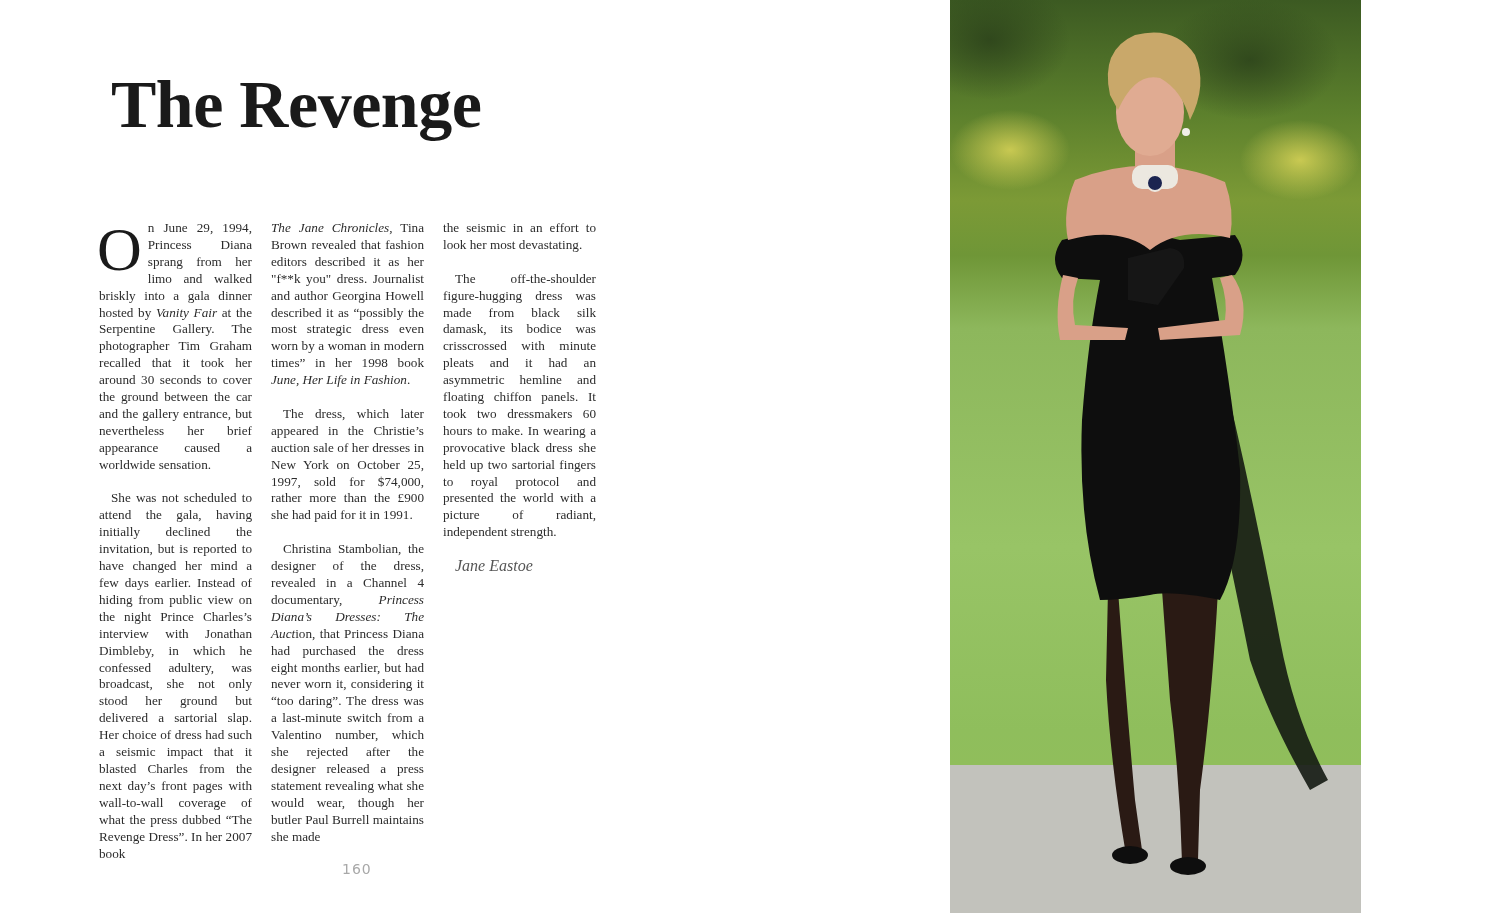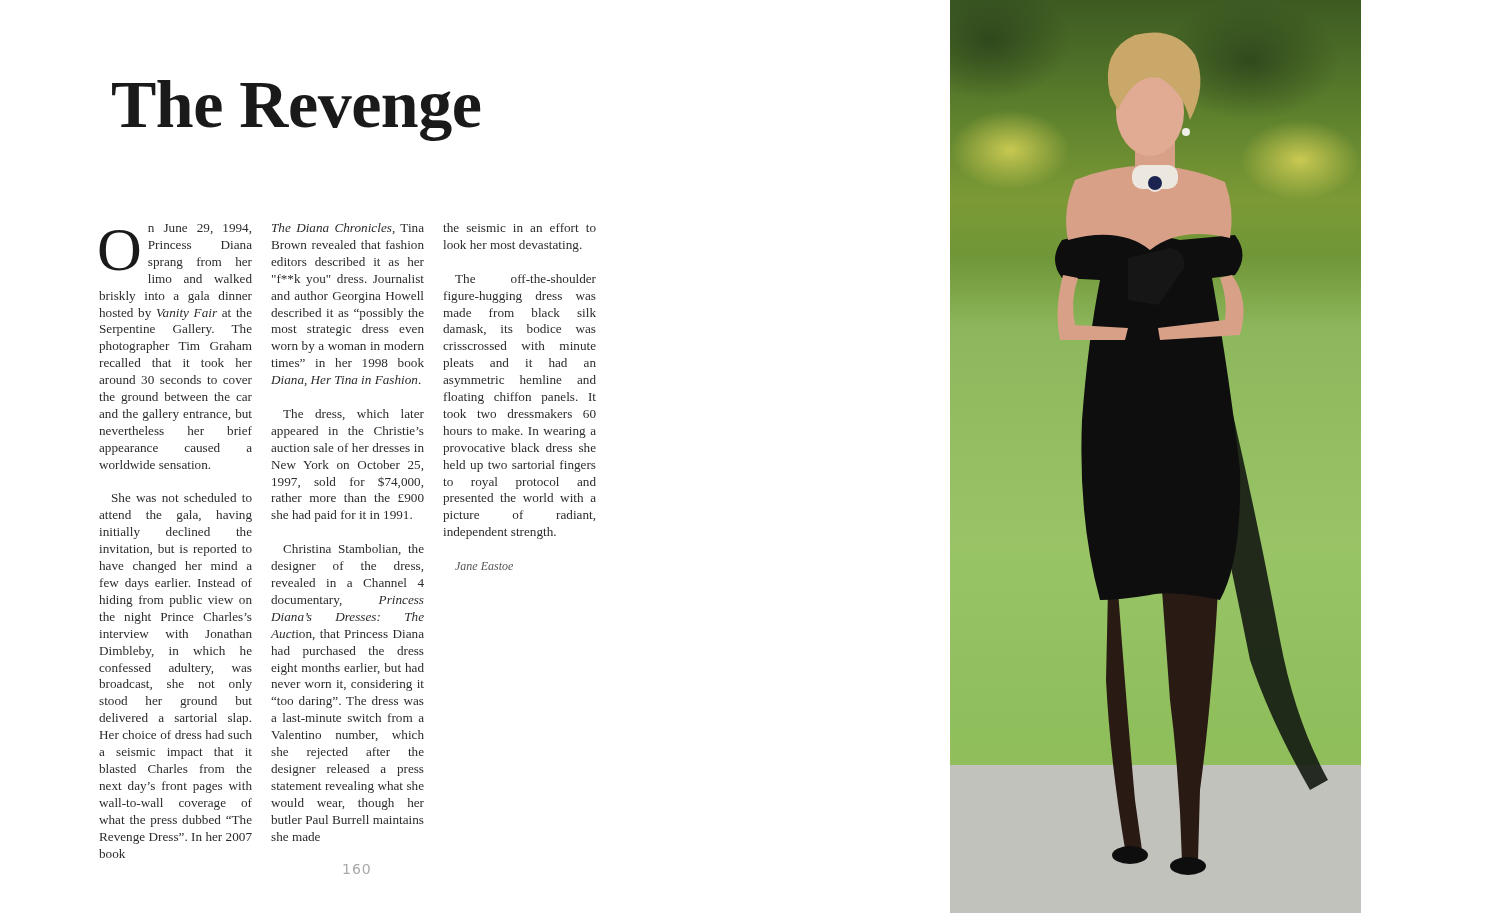--- a/index.html
+++ b/index.html
@@ -21,21 +21,21 @@
     }
     .col p { margin:0 0 16.9px 0; text-indent:12px; }
     .col p.noindent { text-indent:0; }
     .col1 { left:99px; }
     .col2 { left:271px; }
     .col3 { left:443px; }
     .dropcap {
       float:left; font-size:62px; line-height:50px; margin:4px 6px 0 -2px;
       font-family:"Liberation Serif", serif; color:#1a1a1a;
     }
-    .byline { font-style:italic; color:#555; font-size:12px; text-indent:12px; margin-top:2px; }
+    .byline { font-style:italic; color:#555; font-size:16px; text-indent:12px; margin-top:2px; }
     .folio {
       position:absolute; left:342px; top:861px;
       font-family:"DejaVu Sans", sans-serif; font-size:14px; color:#a8a8a8; letter-spacing:1px;
     }
     
     .photo {
       position:absolute; left:950px; top:0; width:411px; height:913px; overflow:hidden;
       background:linear-gradient(180deg,#3c5a22 0%,#5b7f2c 12%,#7c9a36 22%,#6f9637 28%,#8db75c 36%,#98c466 60%,#8fbe5c 80%,#90be5b 83.8%,#c9c9c4 84%,#b8b8b2 100%);
     }
     .photo svg { position:absolute; left:0; top:0; }
@@ -46,21 +46,21 @@
 <h1 class="title">
   <span>The Revenge</span>
 </h1>
 
 <div class="col col1">
   <p class="noindent"><span class="dropcap">O</span><span>n June 29, 1994, Princess Diana sprang from her limo and walked briskly into a gala dinner hosted by </span><em>Vanity Fair</em><span> at the Serpentine Gallery. The photographer Tim Graham recalled that it took her around 30 seconds to cover the ground between the car and the gallery entrance, but nevertheless her brief appearance caused a worldwide sensation.</span></p>
   <p>She was not scheduled to attend the gala, having initially declined the invitation, but is reported to have changed her mind a few days earlier. Instead of hiding from public view on the night Prince Charles’s interview with Jonathan Dimbleby, in which he confessed adultery, was broadcast, she not only stood her ground but delivered a sartorial slap. Her choice of dress had such a seismic impact that it blasted Charles from the next day’s front pages with wall-to-wall coverage of what the press dubbed “The Revenge Dress”. In her 2007 book</p>
 </div>
 
 <div class="col col2">
-  <p class="noindent"><em>The Diana Chronicles</em><span>, Tina Brown revealed that fashion editors described it as her "f**k you" dress. Journalist and author Georgina Howell described it as “possibly the most strategic dress even worn by a woman in modern times” in her 1998 book </span><em>Diana, Her Tina in Fashion</em><span>.</span></p>
+  <p class="noindent"><em>The Jane Chronicles</em><span>, Tina Brown revealed that fashion editors described it as her "f**k you" dress. Journalist and author Georgina Howell described it as “possibly the most strategic dress even worn by a woman in modern times” in her 1998 book </span><em>June, Her Life in Fashion</em><span>.</span></p>
   <p>The dress, which later appeared in the Christie’s auction sale of her dresses in New York on October 25, 1997, sold for $74,000, rather more than the £900 she had paid for it in 1991.</p>
   <p><span>Christina Stambolian, the designer of the dress, revealed in a Channel 4 documentary, </span><em>Princess Diana’s Dresses: The Auct</em><span>ion, that Princess Diana had purchased the dress eight months earlier, but had never worn it, considering it “too daring”. The dress was a last-minute switch from a Valentino number, which she rejected after the designer released a press statement revealing what she would wear, though her butler Paul Burrell maintains she made</span></p>
 </div>
 
 <div class="col col3">
   <p class="noindent">the seismic in an effort to look her most devastating.</p>
   <p>The off-the-shoulder figure-hugging dress was made from black silk damask, its bodice was crisscrossed with minute pleats and it had an asymmetric hemline and floating chiffon panels. It took two dressmakers 60 hours to make. In wearing a provocative black dress she held up two sartorial fingers to royal protocol and presented the world with a picture of radiant, independent strength.</p>
   <p class="byline">Jane Eastoe</p>
 </div>
 

